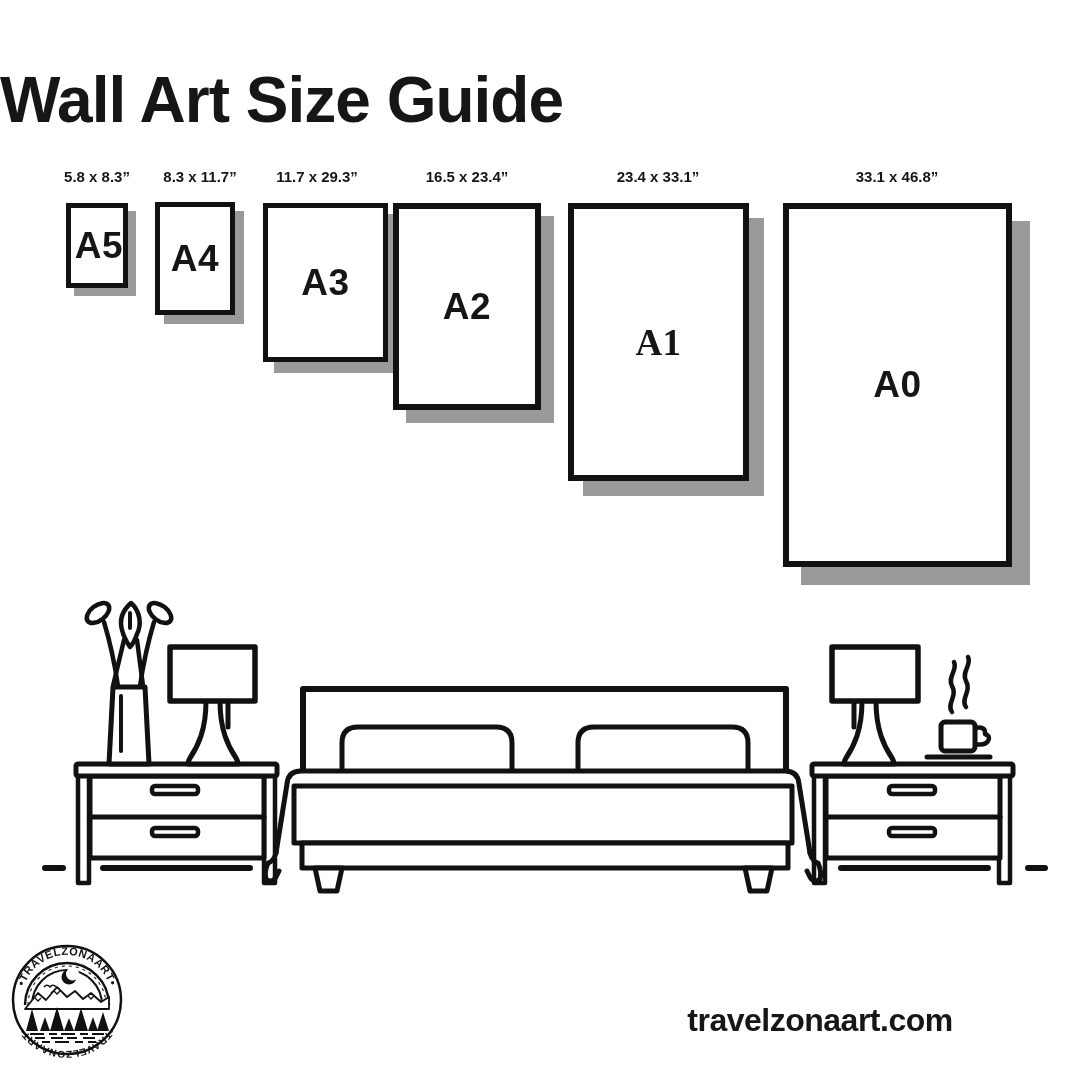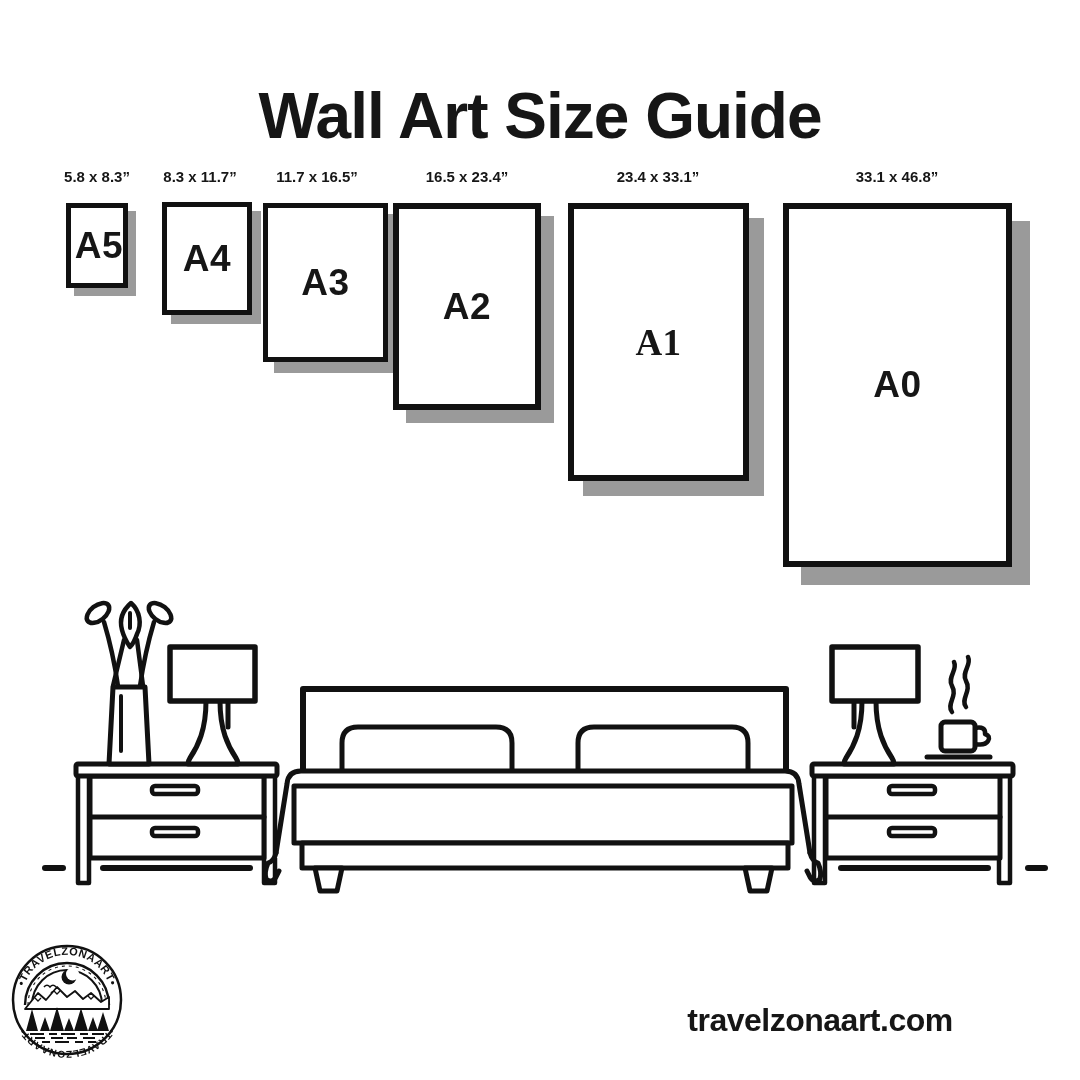--- a/index.html
+++ b/index.html
@@ -5,55 +5,55 @@
   :root{
     --ink:#161616;
     --shadow:#9a9a9a;
   }
   html,body{margin:0;padding:0;}
   body{
     width:1080px;height:1080px;position:relative;overflow:hidden;
     background:#ffffff;font-family:"Liberation Sans",sans-serif;color:var(--ink);
   }
   .page-title{
-    position:absolute;top:36px;left:0;width:1080px;text-align:center;
+    position:absolute;top:20px;left:0;width:1080px;text-align:left;
     font-size:64px;font-weight:800;letter-spacing:-1px;color:var(--ink);
   }
   .dim-label{
     position:absolute;top:168px;transform:translateX(-50%);
     font-size:15px;font-weight:700;white-space:nowrap;color:var(--ink);
   }
   .l-a5{left:97px}.l-a4{left:200px}.l-a3{left:317px}.l-a2{left:467px}.l-a1{left:658px}.l-a0{left:897px}
   .frame{
     position:absolute;background:#fff;border:5px solid #111;box-sizing:border-box;
     display:flex;align-items:center;justify-content:center;
   }
   .frame .code{font-size:37px;font-weight:700;color:var(--ink);letter-spacing:0.5px;}
   .f-a5{left:66px; top:203px;width:62px; height:85px; box-shadow:8px 8px 0 var(--shadow);justify-content:flex-end;}
-  .f-a4{left:162px;top:202px;width:90px; height:113px;box-shadow:9px 9px 0 var(--shadow);}
+  .f-a4{left:155px;top:202px;width:80px; height:113px;box-shadow:9px 9px 0 var(--shadow);}
   .f-a3{left:263px;top:203px;width:125px;height:159px;box-shadow:11px 11px 0 var(--shadow);}
   .f-a2{left:393px;top:203px;width:148px;height:207px;border-width:6px;box-shadow:13px 13px 0 var(--shadow);}
   .f-a1{left:568px;top:203px;width:181px;height:278px;border-width:6px;box-shadow:15px 15px 0 var(--shadow);font-family:Liberation Serif, serif;}
   .f-a0{left:783px;top:203px;width:229px;height:364px;border-width:6px;box-shadow:18px 18px 0 var(--shadow);}
   .scene{position:absolute;left:40px;top:595px;width:1010px;height:310px;}
   .logo{position:absolute;left:0px;top:925px;width:140px;height:150px;}
   .logo text{font-family:"Liberation Sans",sans-serif;font-weight:bold;fill:#111;}
   .website{
     position:absolute;left:560px;top:1002px;width:520px;text-align:center;
     font-size:32px;font-weight:800;letter-spacing:-0.5px;color:var(--ink);
   }
 </style>
 </head>
 <body>
 
 <h1 class="page-title">Wall Art Size Guide</h1>
 
 <div class="dim-label l-a5">5.8 x 8.3”</div>
 <div class="dim-label l-a4">8.3 x 11.7”</div>
-<div class="dim-label l-a3">11.7 x 16.5”</div>
+<div class="dim-label l-a3">11.7 x 29.3”</div>
 <div class="dim-label l-a2">16.5 x 23.4”</div>
 <div class="dim-label l-a1">23.4 x 33.1”</div>
 <div class="dim-label l-a0">33.1 x 46.8”</div>
 
 <div class="frame f-a5">
     <span class="code">A5</span>
   </div>
 <div class="frame f-a4">
     <span class="code">A4</span>
   </div>

